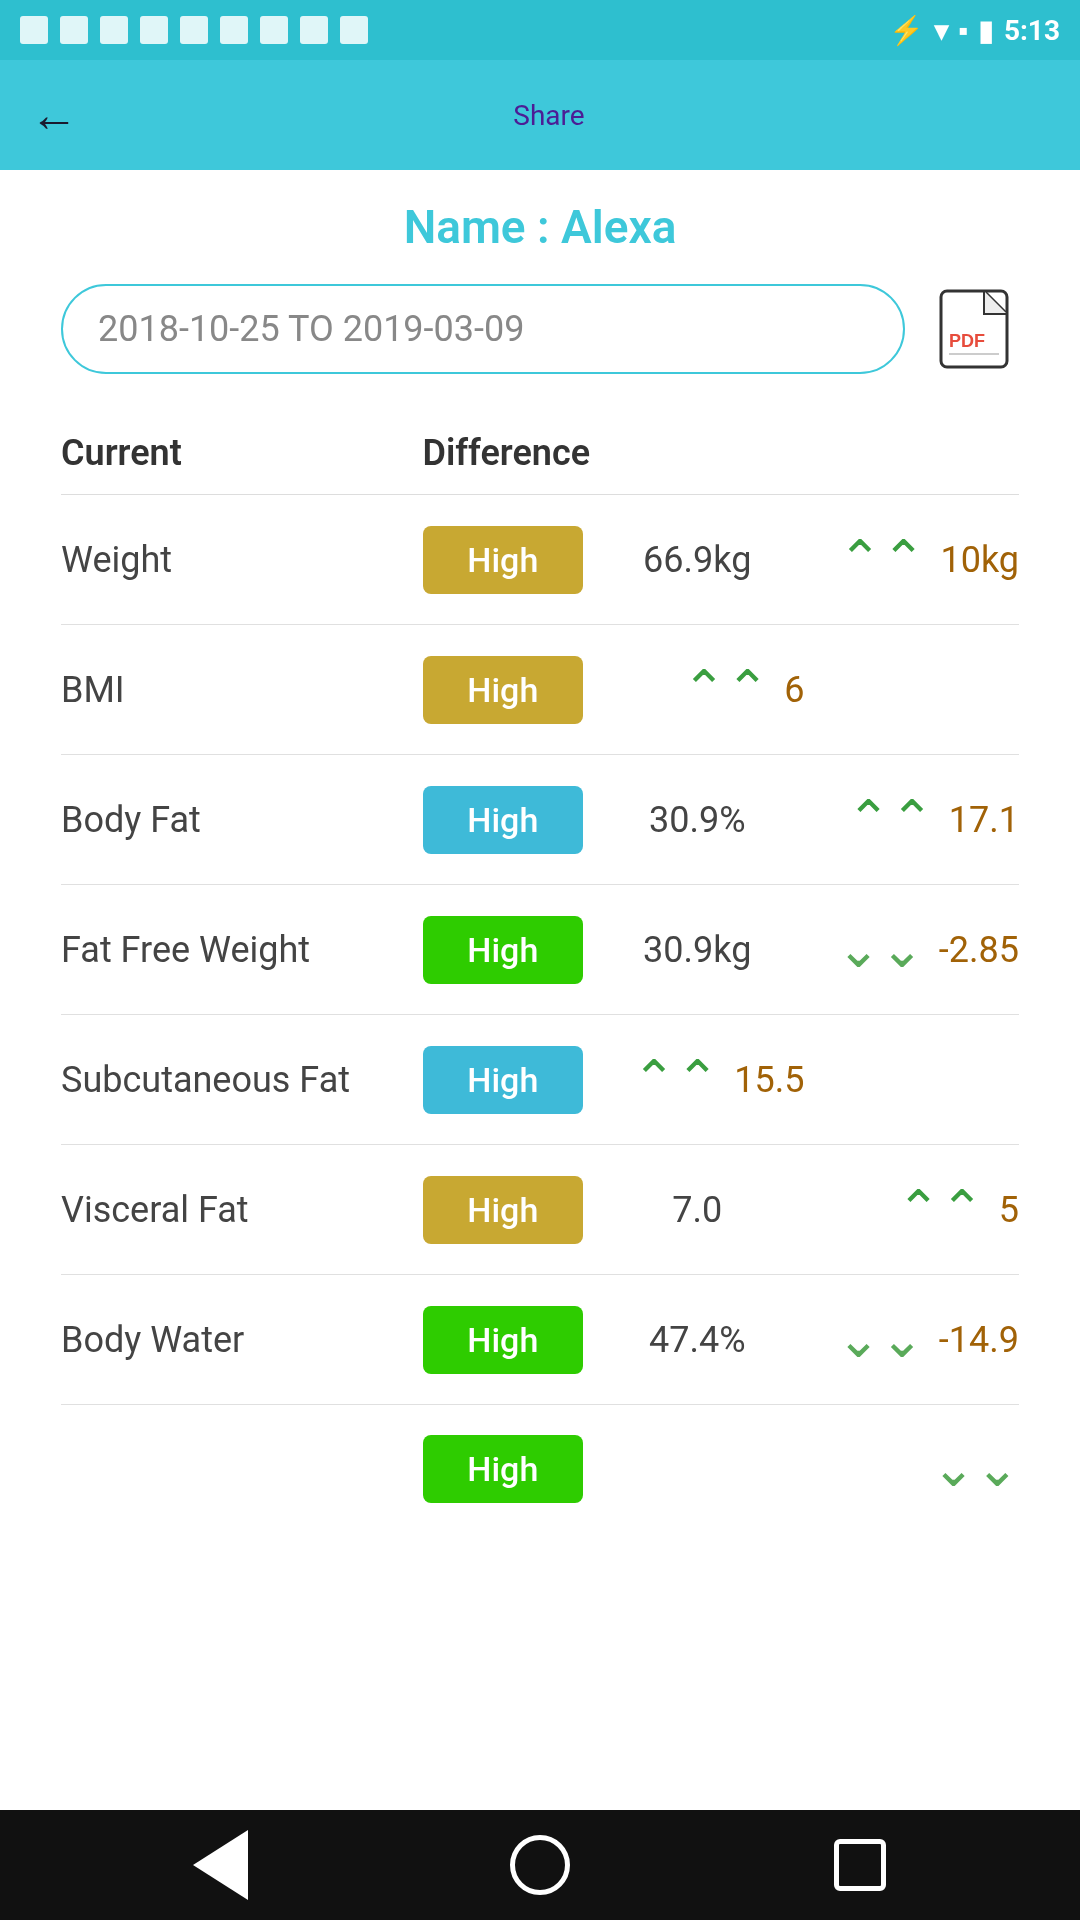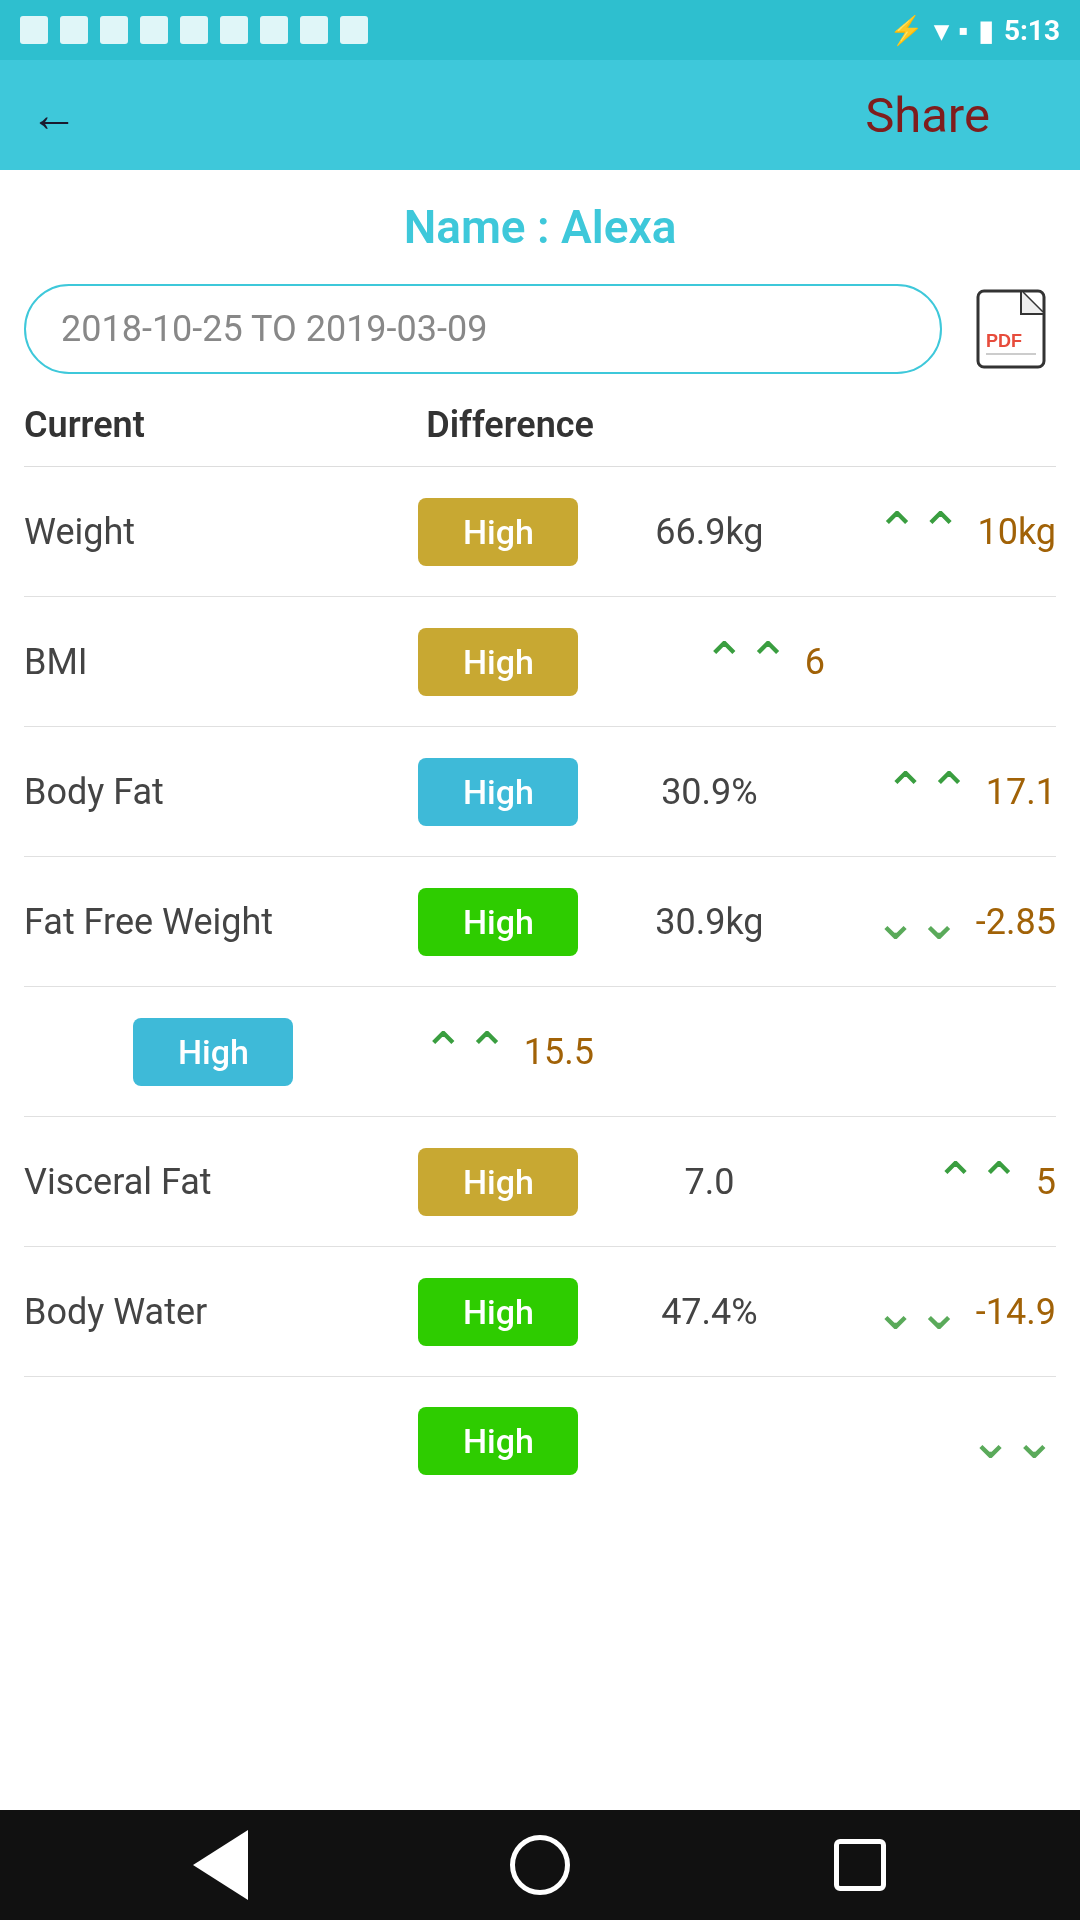--- a/index.html
+++ b/index.html
@@ -55,48 +55,48 @@
       gap: 30px;
     }
     .back-btn {
       color: #1a1a2e;
       font-size: 48px;
       cursor: pointer;
       font-weight: bold;
       line-height: 1;
     }
     .header-title {
-      color: #7f1d1d;
-      font-size: 49px;
+      color: #4c1d95;
+      font-size: 28px;
       font-weight: 400;
       flex: 1;
-      text-align: right;
+      text-align: center;
       margin-right: 60px;
     }
 
     
     .content {
       flex: 1;
       background: white;
-      padding: 30px 24px;
+      padding: 30px 61px;
     }
 
     .user-name {
       text-align: center;
       font-size: 46px;
       color: #3ec8da;
       font-weight: 600;
       margin-bottom: 30px;
     }
 
     .date-row {
       display: flex;
       align-items: center;
       gap: 24px;
-      margin-bottom: 20px;
+      margin-bottom: 48px;
     }
     .date-input {
       flex: 1;
       border: 2px solid #3ec8da;
       border-radius: 50px;
       padding: 22px 35px;
       font-size: 36px;
       color: #888;
       background: white;
     }
@@ -328,20 +328,21 @@
       <span class="badge badge-green">High</span>
     </div>
     <div class="current-val">30.9kg</div>
     <div class="diff-col">
       <span class="chevron-down">⌄⌄</span>
       <span class="diff-val">-2.85</span>
     </div>
   </div>
 
   <div class="table-row">
+    <div class="param-name">Subcutaneous Fat</div>
     <div class="result-badge">
       <span class="badge badge-blue">High</span>
     </div>
     <div class="diff-col">
       <span class="chevron-up">⌃⌃</span>
       <span class="diff-val">15.5</span>
     </div>
   </div>
 
   <div class="table-row">

